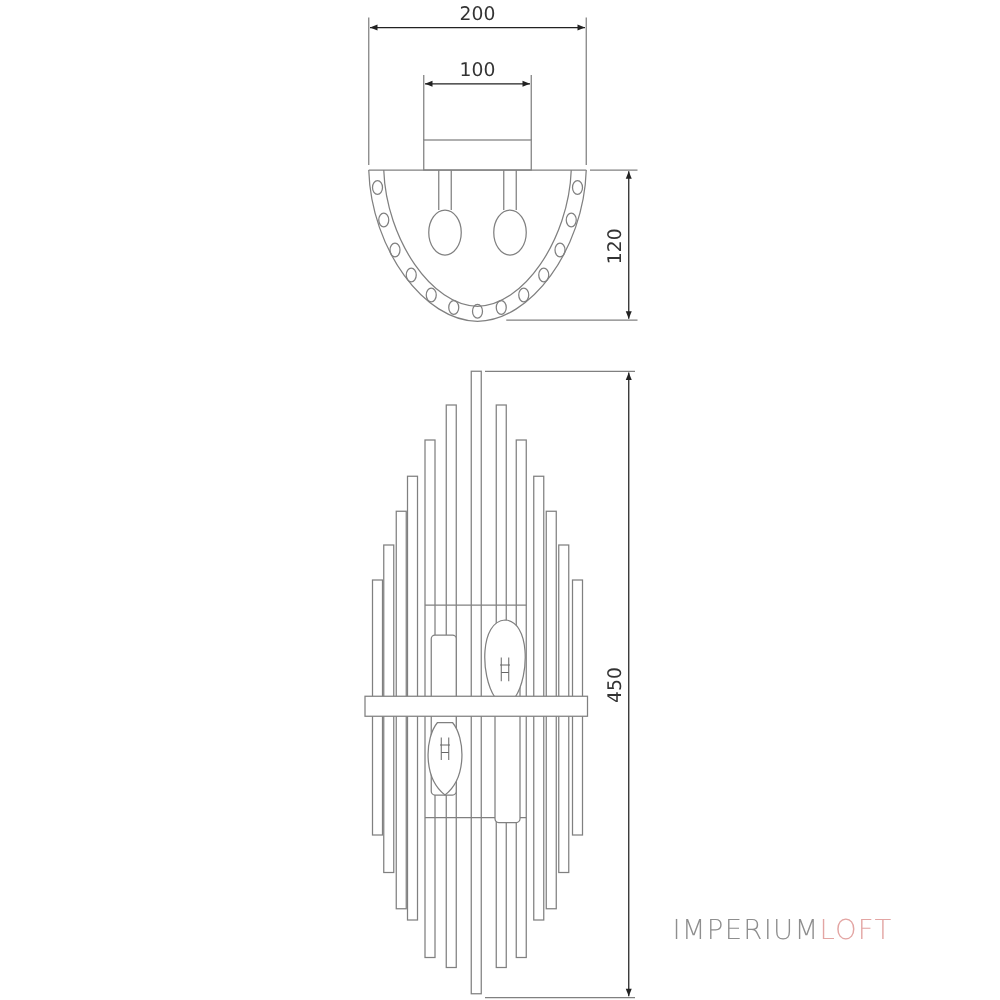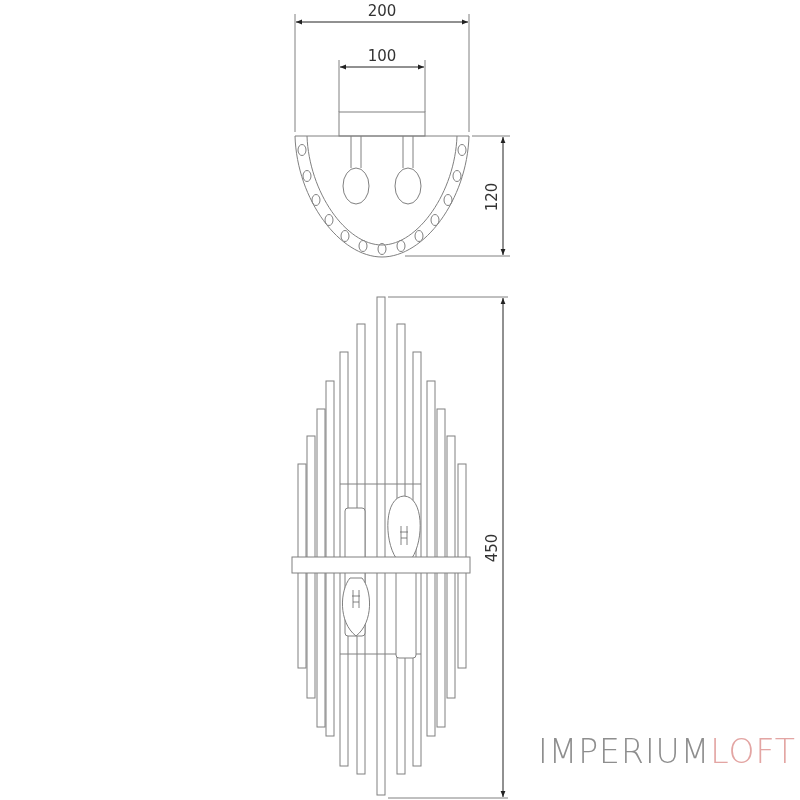--- a/index.html
+++ b/index.html
@@ -1,18 +1,18 @@
 <!DOCTYPE html>
 <html><head>
 <meta charset="utf-8">
 <style>
   html, body { margin:0; padding:0; background:#ffffff; }
   body { width:800px; height:800px; position:relative; overflow:hidden; font-family:"Liberation Sans", sans-serif; }
   #drawing { position:absolute; left:0; top:0; width:800px; height:800px; }
-  .brand { position:absolute; left:538px; top:732px; font-family:"DejaVu Sans", sans-serif; font-size:33px; letter-spacing:1px; font-weight:300;text-align:center; }
+  .brand { position:absolute; left:538px; top:732px; font-family:"DejaVu Sans", sans-serif; font-size:22px; letter-spacing:1px; font-weight:300;text-align:center; }
   .brand .b1 { color:#8e8e8e; }
   .brand .b2 { color:#e3a5a3; }
   svg text { font-family:"DejaVu Sans", sans-serif; }
 </style>
 </head>
 <body>
 
 <svg id="drawing" viewBox="0 0 800 800" xmlns="http://www.w3.org/2000/svg">
   <defs>
     <marker id="arr" viewBox="0 0 10 10" refX="10" refY="5" markerWidth="8" markerHeight="6" orient="auto-start-reverse">

